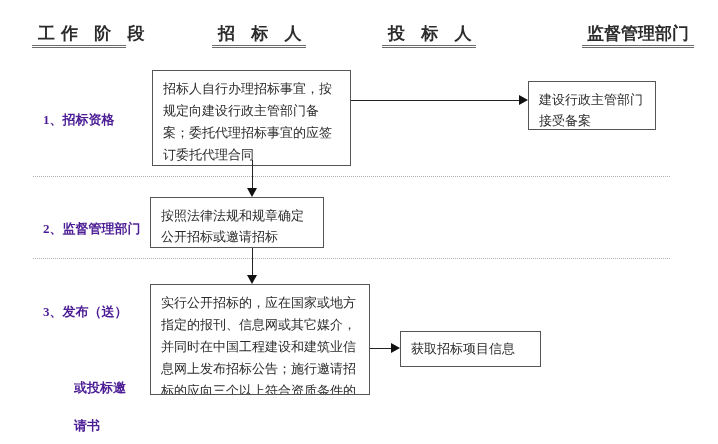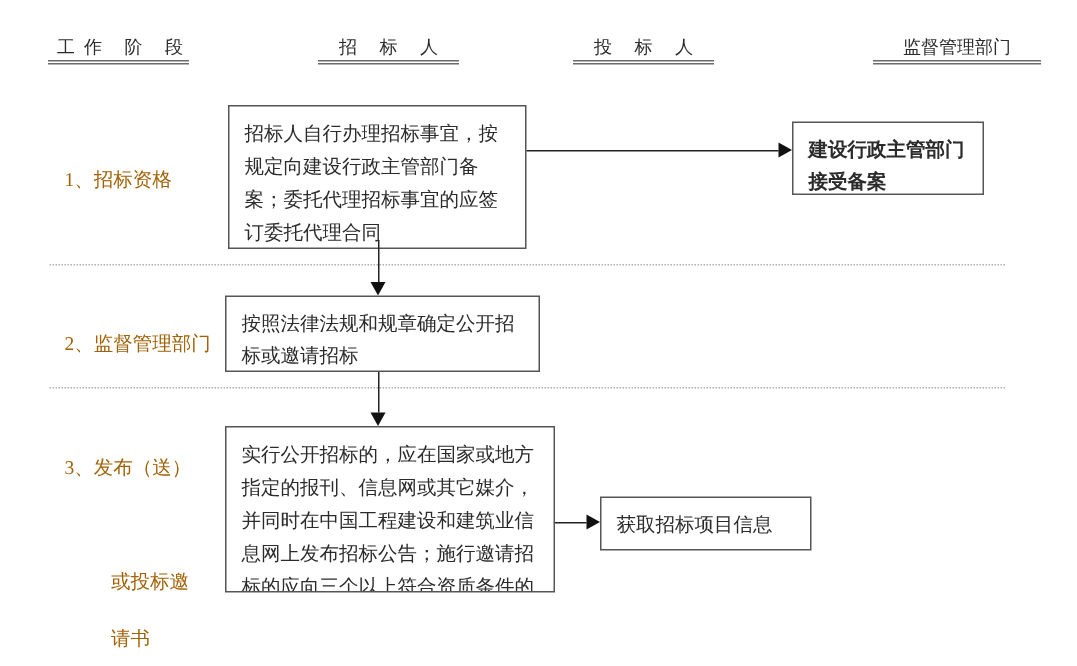--- a/index.html
+++ b/index.html
@@ -15,37 +15,37 @@
     position: relative;
     width: 718px;
     height: 444px;
     background: #ffffff;
     overflow: hidden;
   }
 
   
   .col-header {
     position: absolute;
-    font-size: 12px;
-    font-weight: normal;
+    font-size: 17px;
+    font-weight: bold;
     color: #2b2b2b;
     white-space: nowrap;
     line-height: 1;
     padding-bottom: 3px;
     border-bottom: 3px double #6b6b6b;
     text-align: center;
   }
   .col-header.sp { letter-spacing: 6px; text-indent: 6px; }
 
   
   .stage-label {
     position: absolute;
     font-size: 13px;
-    font-weight: normal;
-    color: #a16207;
+    font-weight: bold;
+    color: #4c1d95;
     line-height: 19px;
     white-space: pre;
   }
 
   
   .box {
     position: absolute;
     box-sizing: border-box;
     border: 1px solid #555555;
     background: #ffffff;
@@ -113,37 +113,37 @@
 
   <div class="stage-label" style="left:30px; top:283px;">
     <span>3、</span><span>发布（送）</span><br>
     <br>
     <span style="display:inline-block; padding-left:31px;">或投标邀</span><br>
     <span style="display:inline-block; padding-left:31px;">请书</span>
   </div>
 
   <div class="box" style="left:152px; top:70px; width:199px; height:96px;">招标人自行办理招标事宜，按规定向建设行政主管部门备案；委托代理招标事宜的应签订委托代理合同</div>
 
-  <div class="box box-sm" style="left:528px; top:81px; width:128px; height:49px;font-weight:bold;">建设行政主管部门接受备案</div>
+  <div class="box box-sm" style="left:528px; top:81px; width:128px; height:49px;">建设行政主管部门接受备案</div>
 
   <div class="hline" style="left:351px; top:100px; width:168px;"></div>
   <div class="arrow-right" style="left:519px; top:95px;"></div>
 
   <div class="separator" style="left:33px; top:176px; width:637px;"></div>
 
   <div class="vline" style="left:252px; top:160px; height:28px;"></div>
   <div class="arrow-down" style="left:247px; top:188px;"></div>
 
-  <div class="box box-sm" style="left:150px; top:197px; width:210px; height:51px;">按照法律法规和规章确定公开招标或邀请招标</div>
+  <div class="box box-sm" style="left:150px; top:197px; width:174px; height:51px;">按照法律法规和规章确定公开招标或邀请招标</div>
 
   <div class="separator" style="left:33px; top:258px; width:637px;"></div>
 
   <div class="vline" style="left:252px; top:248px; height:27px;"></div>
   <div class="arrow-down" style="left:247px; top:275px;"></div>
 
   <div class="box" style="left:150px; top:284px; width:220px; height:111px;">实行公开招标的，应在国家或地方指定的报刊、信息网或其它媒介，并同时在中国工程建设和建筑业信息网上发布招标公告；施行邀请招标的应向三个以上符合资质条件的投标人发送投标邀请书</div>
 
-  <div class="box box-sm" style="left:400px; top:331px; width:141px; height:36px;">获取招标项目信息</div>
+  <div class="box box-sm" style="left:400px; top:331px; width:141px; height:36px;font-family:Liberation Mono, monospace;">获取招标项目信息</div>
 
   <div class="hline" style="left:370px; top:348px; width:21px;"></div>
   <div class="arrow-right" style="left:391px; top:343px;"></div>
 
 </div>
 
 </body></html>

